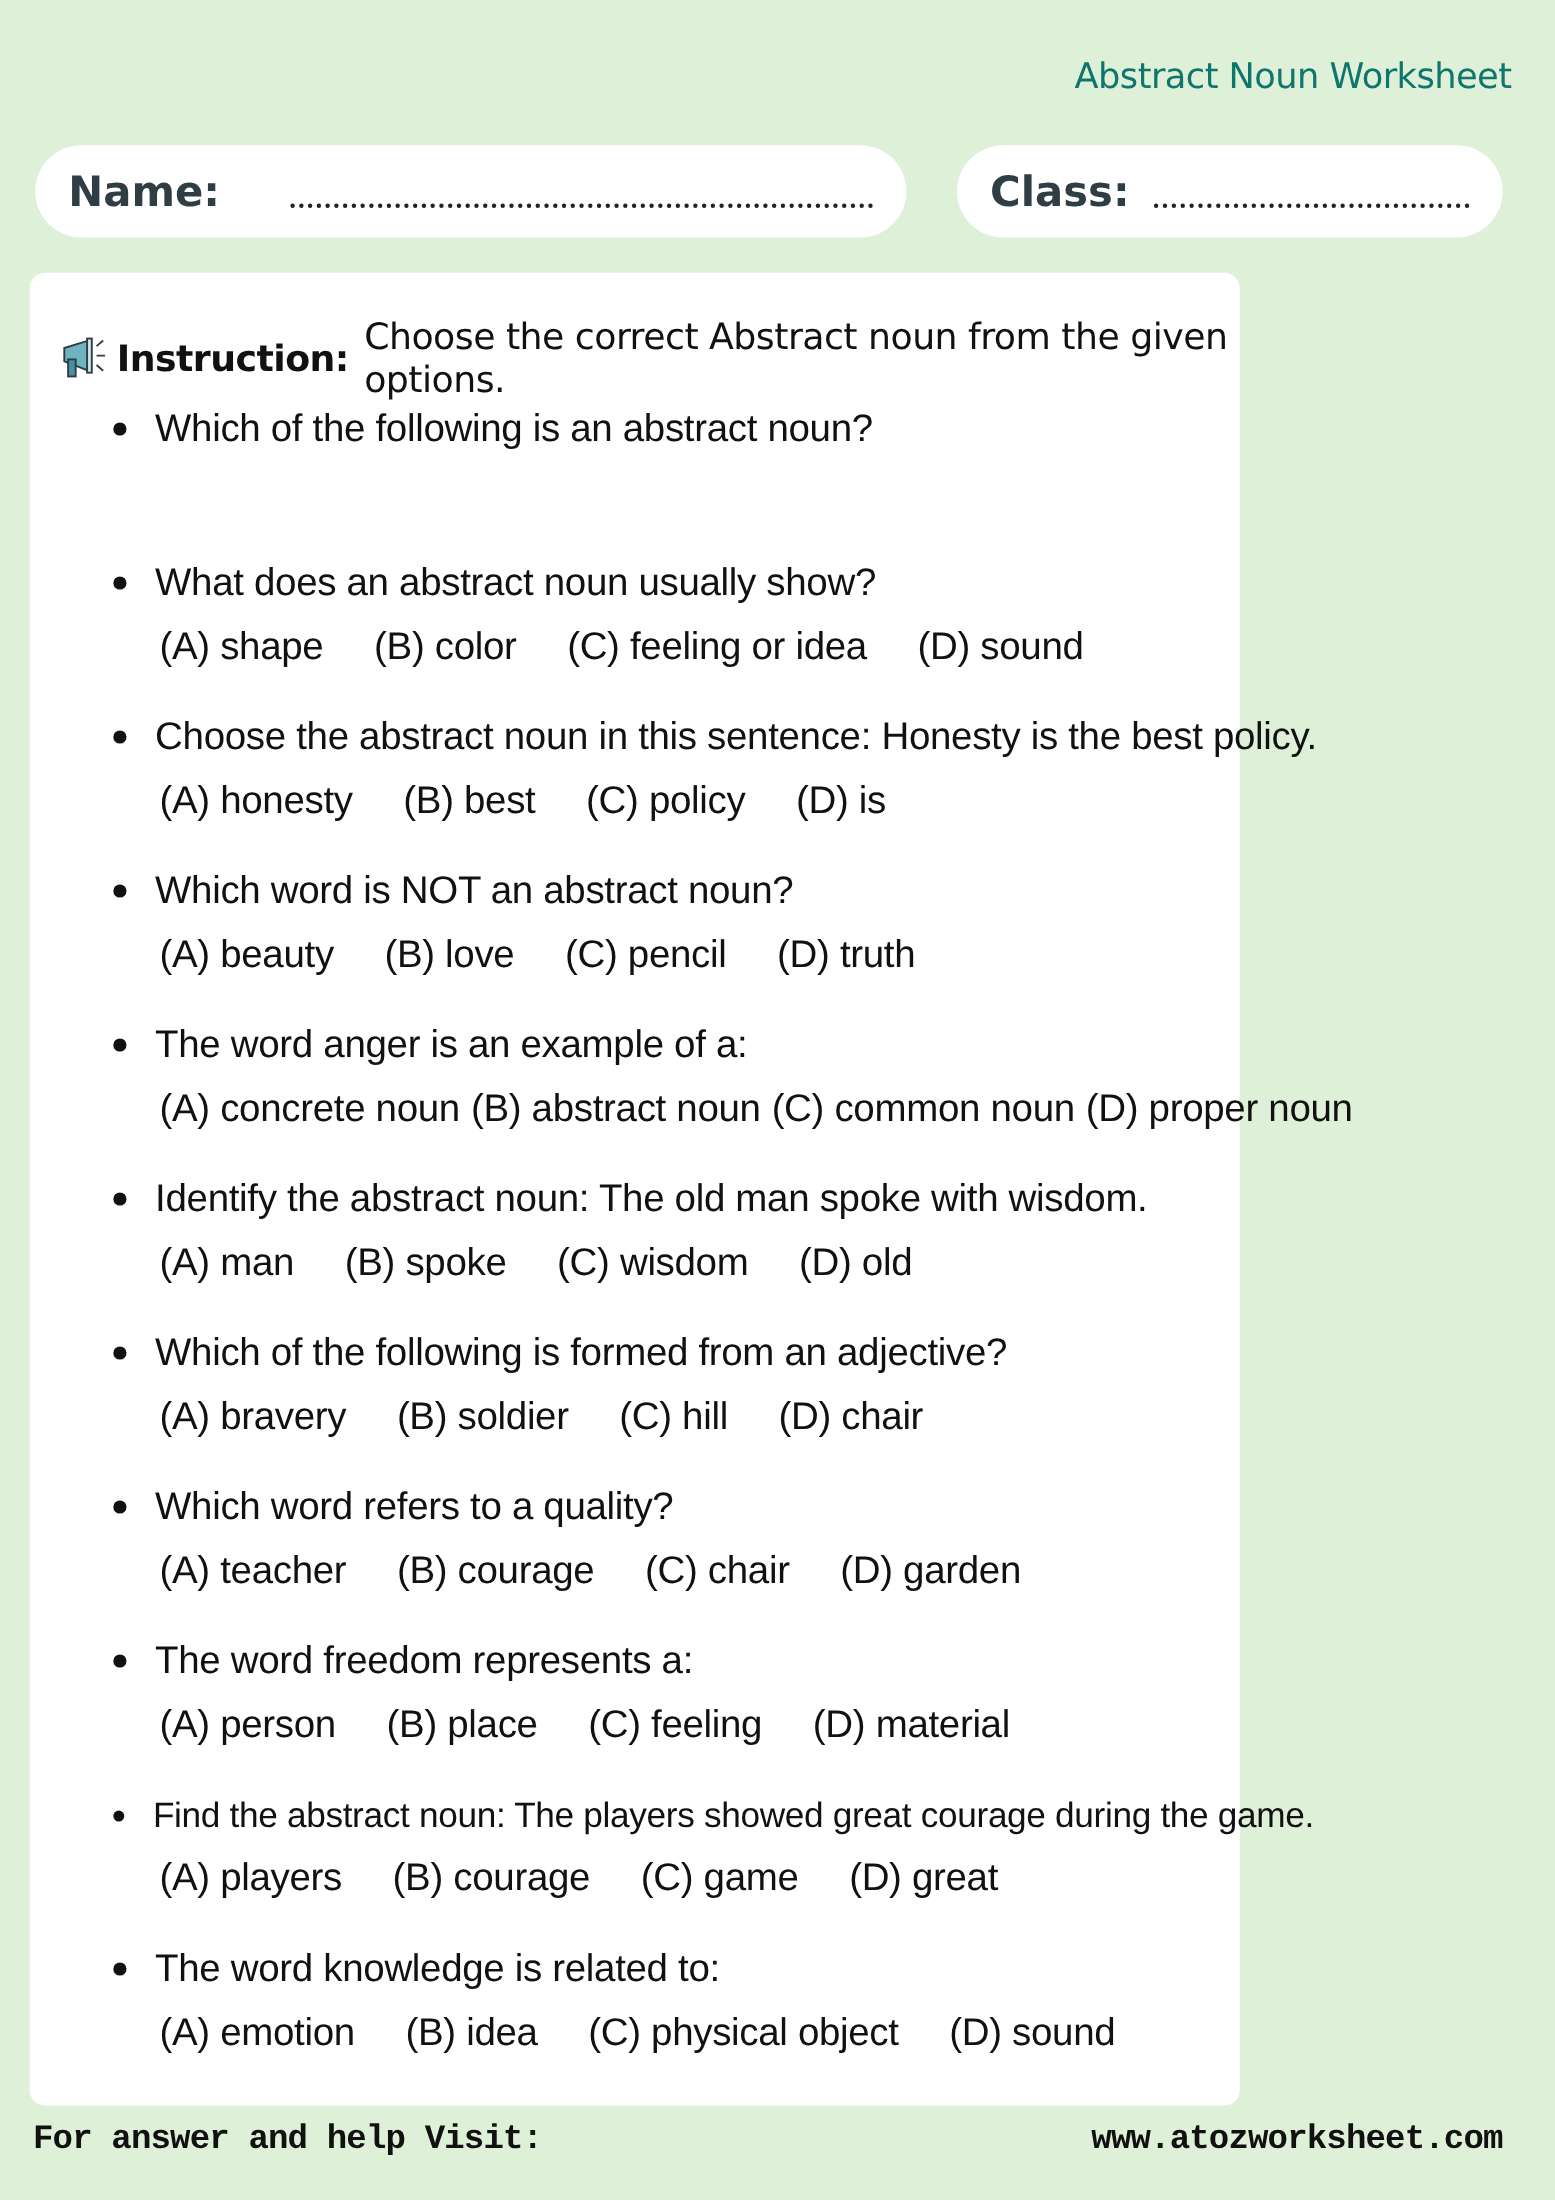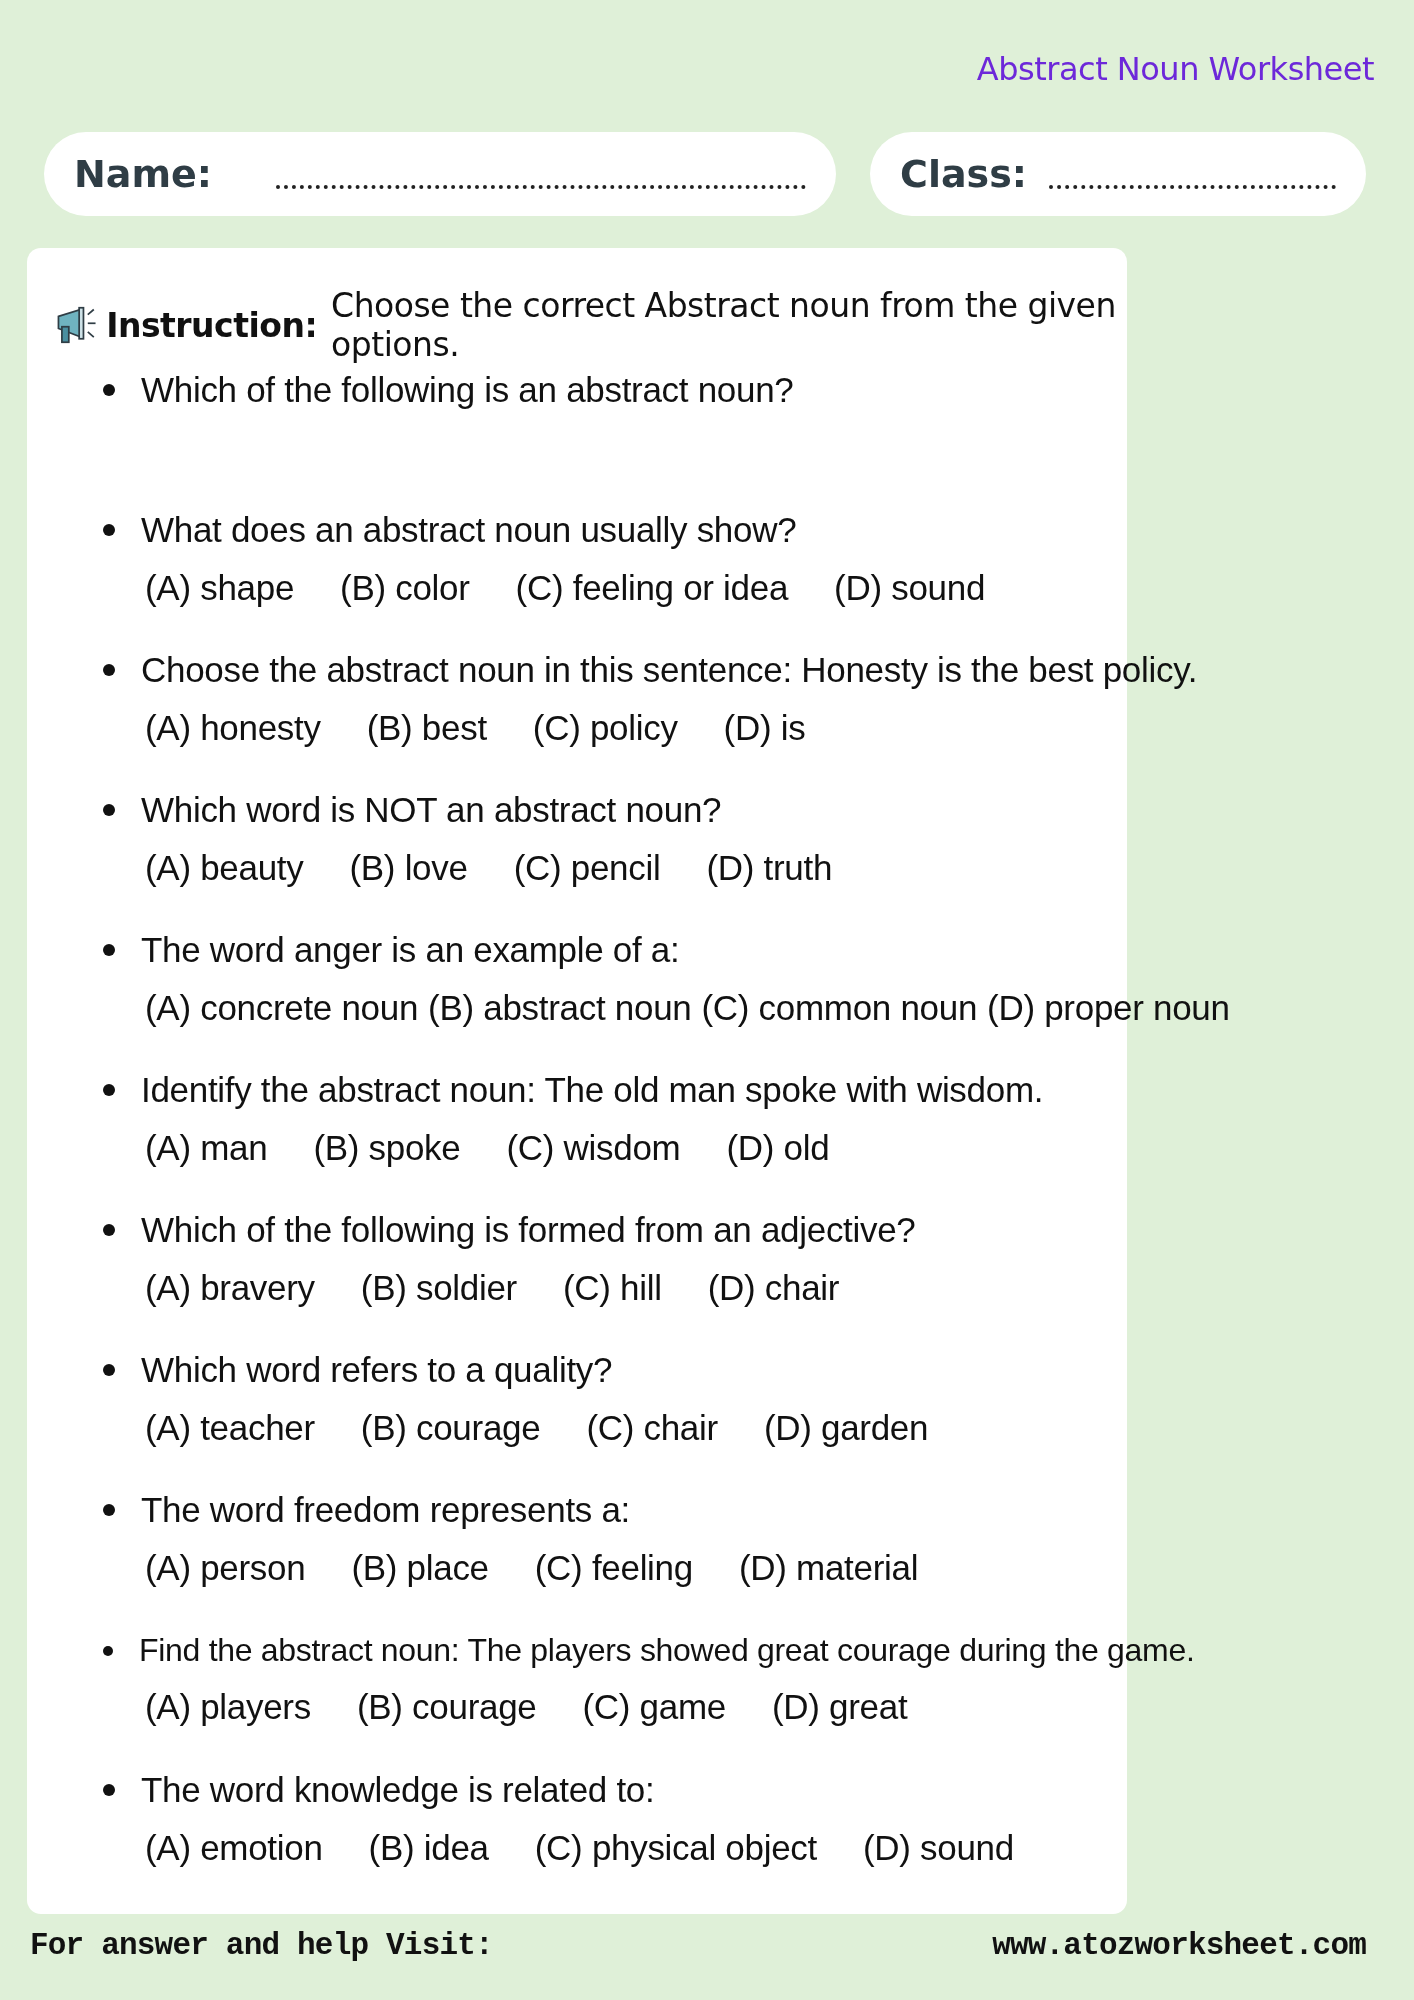--- a/index.html
+++ b/index.html
@@ -18,28 +18,28 @@
     font-family: "Liberation Sans", sans-serif; font-weight: bold;
     font-size: 38px; color: #2f3d45; margin-left: 8px; letter-spacing: -1px;
     transform: scaleX(0.78); transform-origin: left center; display: inline-block; width: 80px;
   }
   .logo-badge {
     background: #e85b63; color: #fff; font-weight: bold; font-size: 34px;
     padding: 2px 6px; letter-spacing: -1px; margin-left: 2px;
     transform: scaleX(0.72); transform-origin: left center; display:inline-block;
   }
   .doc-title {
-    position: absolute; right: 0; top: 16px; font-size: 32px; color: #6d28d9;
+    position: absolute; right: 0; top: 16px; font-size: 32px; color: #0f766e;
     font-family: "DejaVu Sans", sans-serif; letter-spacing: -0.5px;
   }
   .field-pill {
     position: absolute; top: 132px; height: 84px; background: #fff; border-radius: 42px;
     display: flex; align-items: center;
   }
-  .field-name { left: 44px; width: 792px; gap: 42px; }
+  .field-name { left: 32px; width: 792px; gap: 42px; }
   .field-class { left: 870px; width: 496px; }
   .field-label {
     font-size: 38px; font-weight: bold; color: #2f3d45; margin-left: 30px;
     font-family: "DejaVu Sans", sans-serif;
   }
   .field-dots {
     flex: 1; margin: 26px 30px 0 22px; border-bottom: 4px dotted #222; height: 0;
   }
   .card {
     position: absolute; left: 27px; top: 248px; width: 1100px; height: 1666px;

